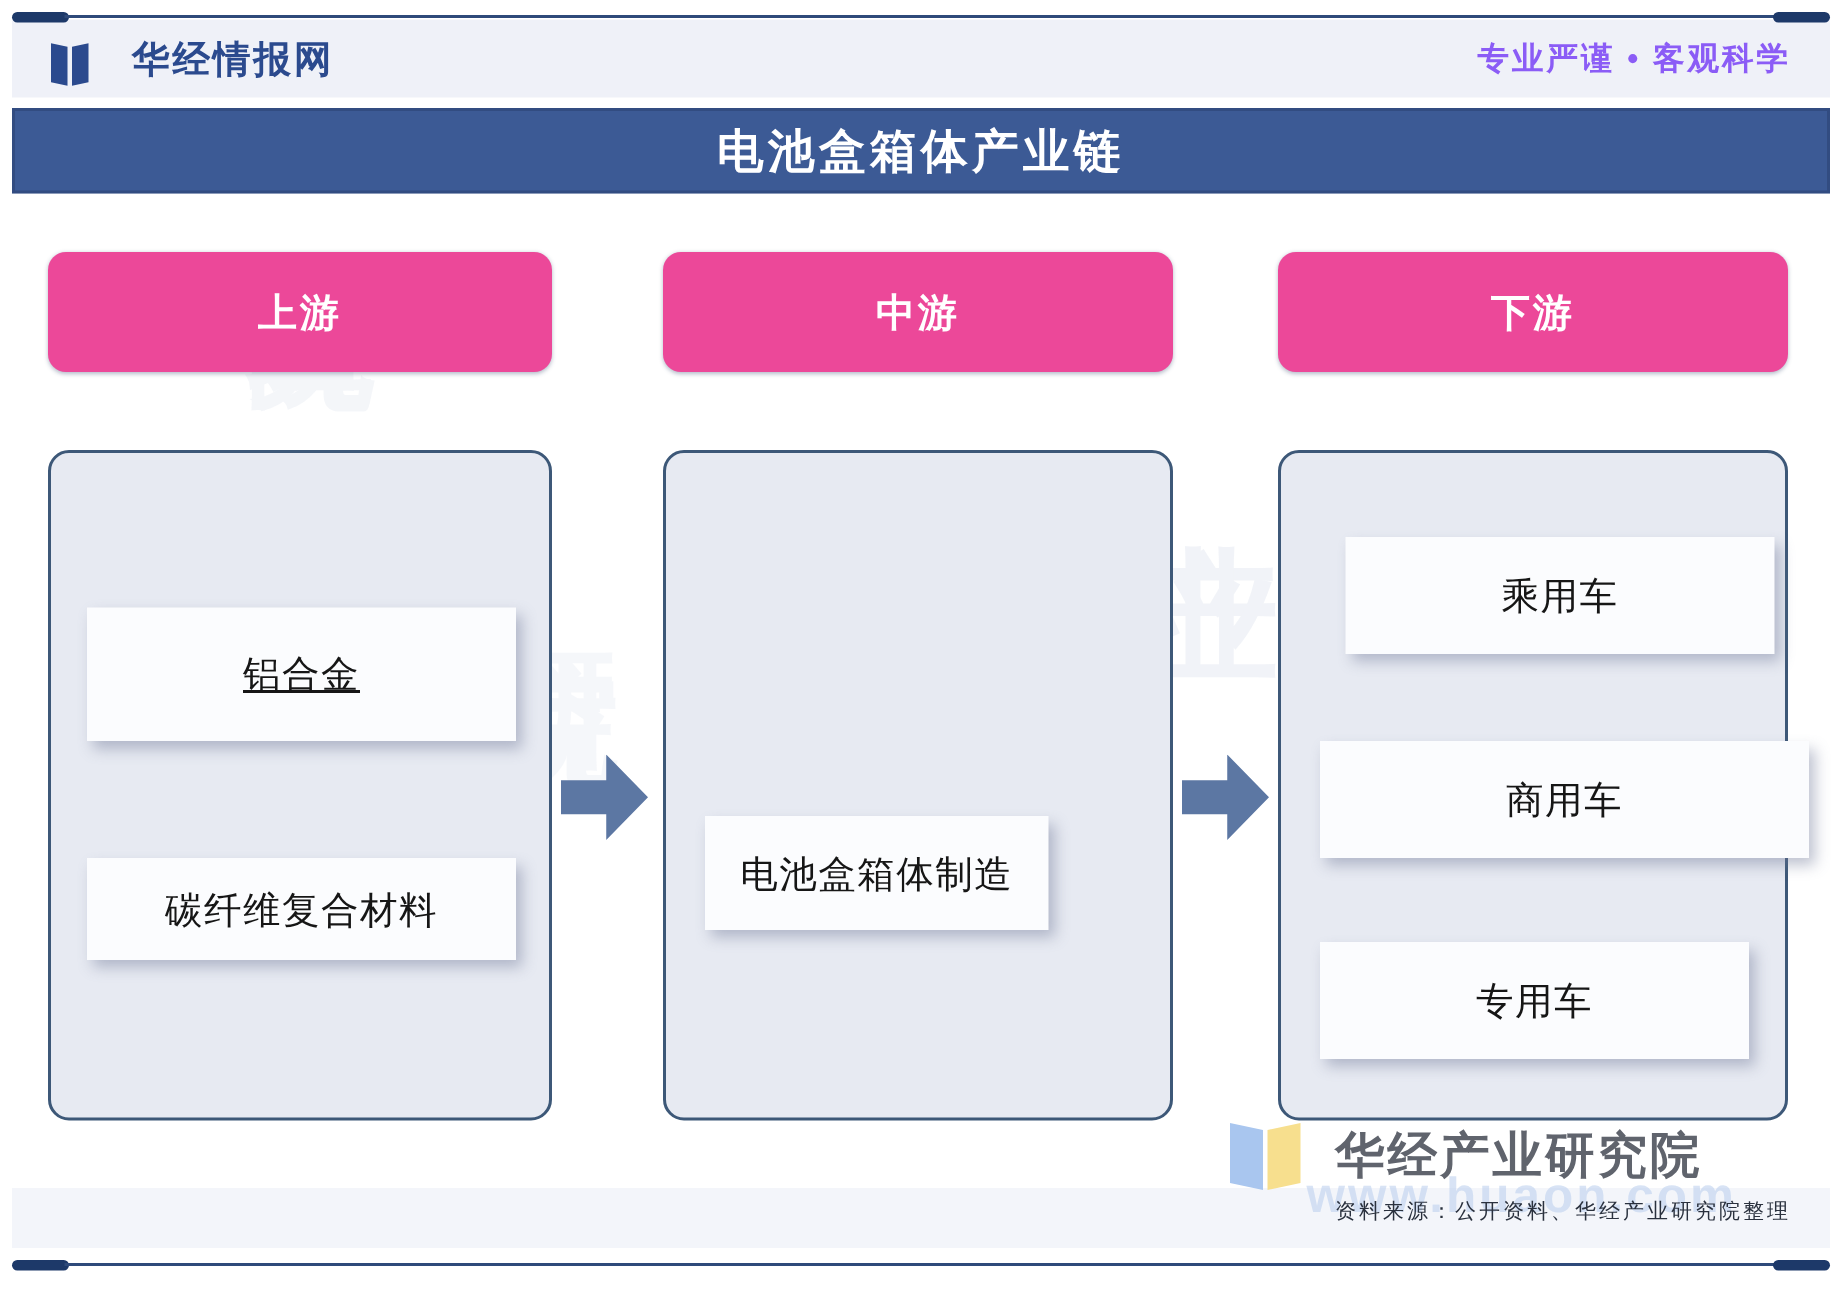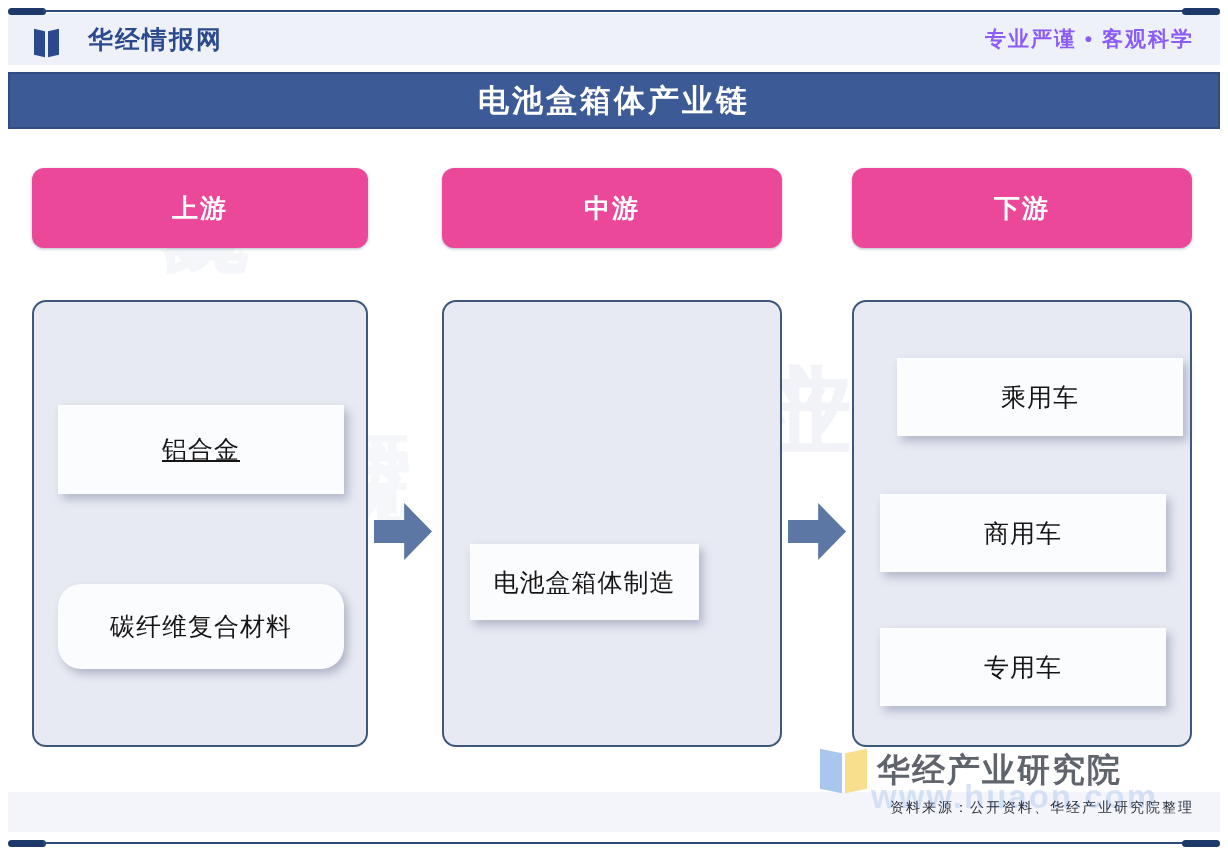--- a/index.html
+++ b/index.html
@@ -58,36 +58,36 @@
   .co3 { left:852px; width:340px; }
 
   
   .item-box {
     position:absolute; background:#FBFCFE;
     box-shadow:4px 5px 9px rgba(110,120,150,.45);
     display:flex; align-items:center; justify-content:center;
     font-size:25px; color:#161616; letter-spacing:1px; z-index:2;
   }
   .b-lvjin   { left:58px;  top:405px; width:286px; height:89px;text-decoration:underline; }
-  .b-tanxian { left:58px;  top:584px; width:286px; height:85px;border-radius:23px; }
+  .b-tanxian { left:58px;  top:572px; width:286px; height:68px; }
   .b-mfg     { left:470px; top:508px; width:229px; height:76px;margin-top:36px; }
   .b-cyc     { left:880px; top:358px; width:286px; height:78px;margin-left:17px; }
-  .b-syc     { left:880px; top:494px; width:286px; height:78px; }
+  .b-syc     { left:880px; top:494px; width:326px; height:78px; }
   .b-zyc     { left:880px; top:628px; width:286px; height:78px; }
 
   
   .arrow {
     position:absolute; top:503px; width:58px; height:57px; background:#5C77A3; z-index:2;
     clip-path:polygon(0 30%, 52% 30%, 52% 0, 100% 50%, 52% 100%, 52% 70%, 0 70%);
   }
   .a1 { left:374px; }
   .a2 { left:788px; }
 
   
-  .footer-logo { position:absolute; left:820px; top:748px; display:flex; align-items:center; gap:10px; z-index:3; }
+  .footer-logo { position:absolute; left:820px; top:748px; display:flex; align-items:center; gap:23px; z-index:3; }
   .footer-book { display:flex; align-items:flex-end; gap:3px; }
   .footer-book .fpl { width:22px; height:40px; background:#A9C6EF; transform:skewY(12deg); }
   .footer-book .fpr { width:22px; height:40px; background:#F7DF8E; transform:skewY(-12deg); }
   .footer-logo-text { font-size:33px; font-weight:600; color:#60646D; letter-spacing:2px; }
 
   
   .source-band {
     position:absolute; left:8px; right:8px; top:792px; height:40px;
     background:#F3F5FA; z-index:1;
   }

